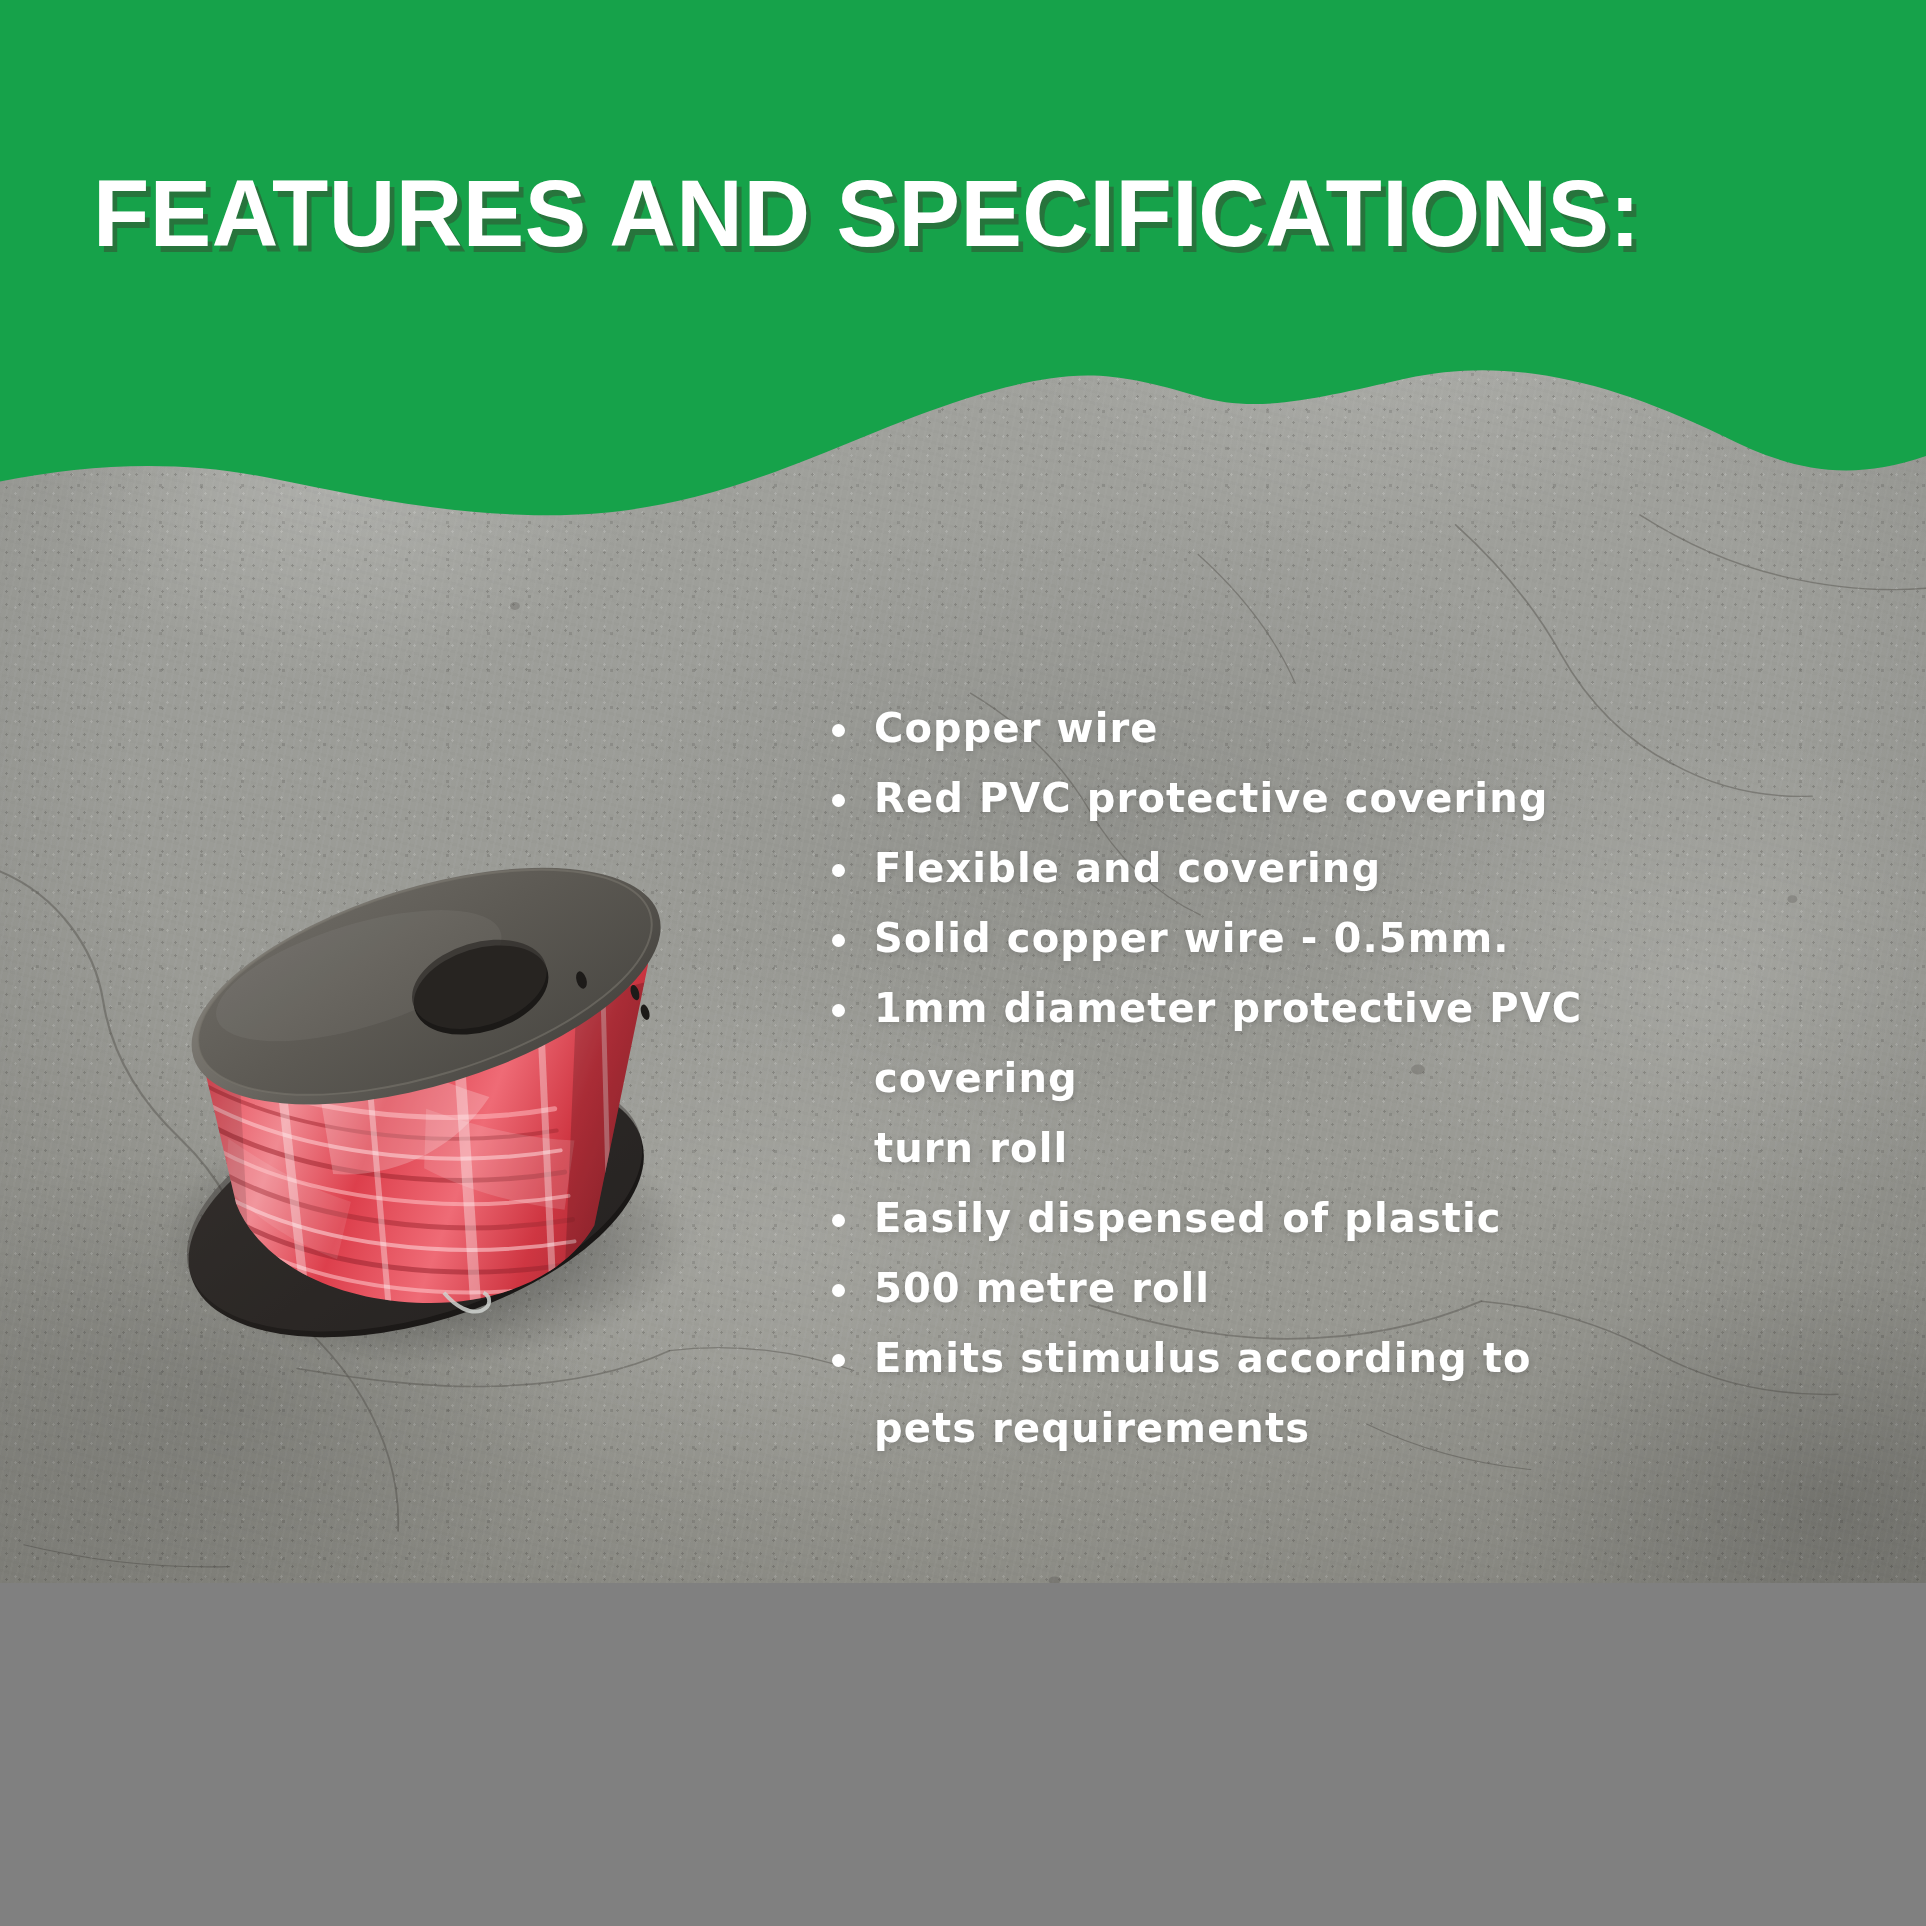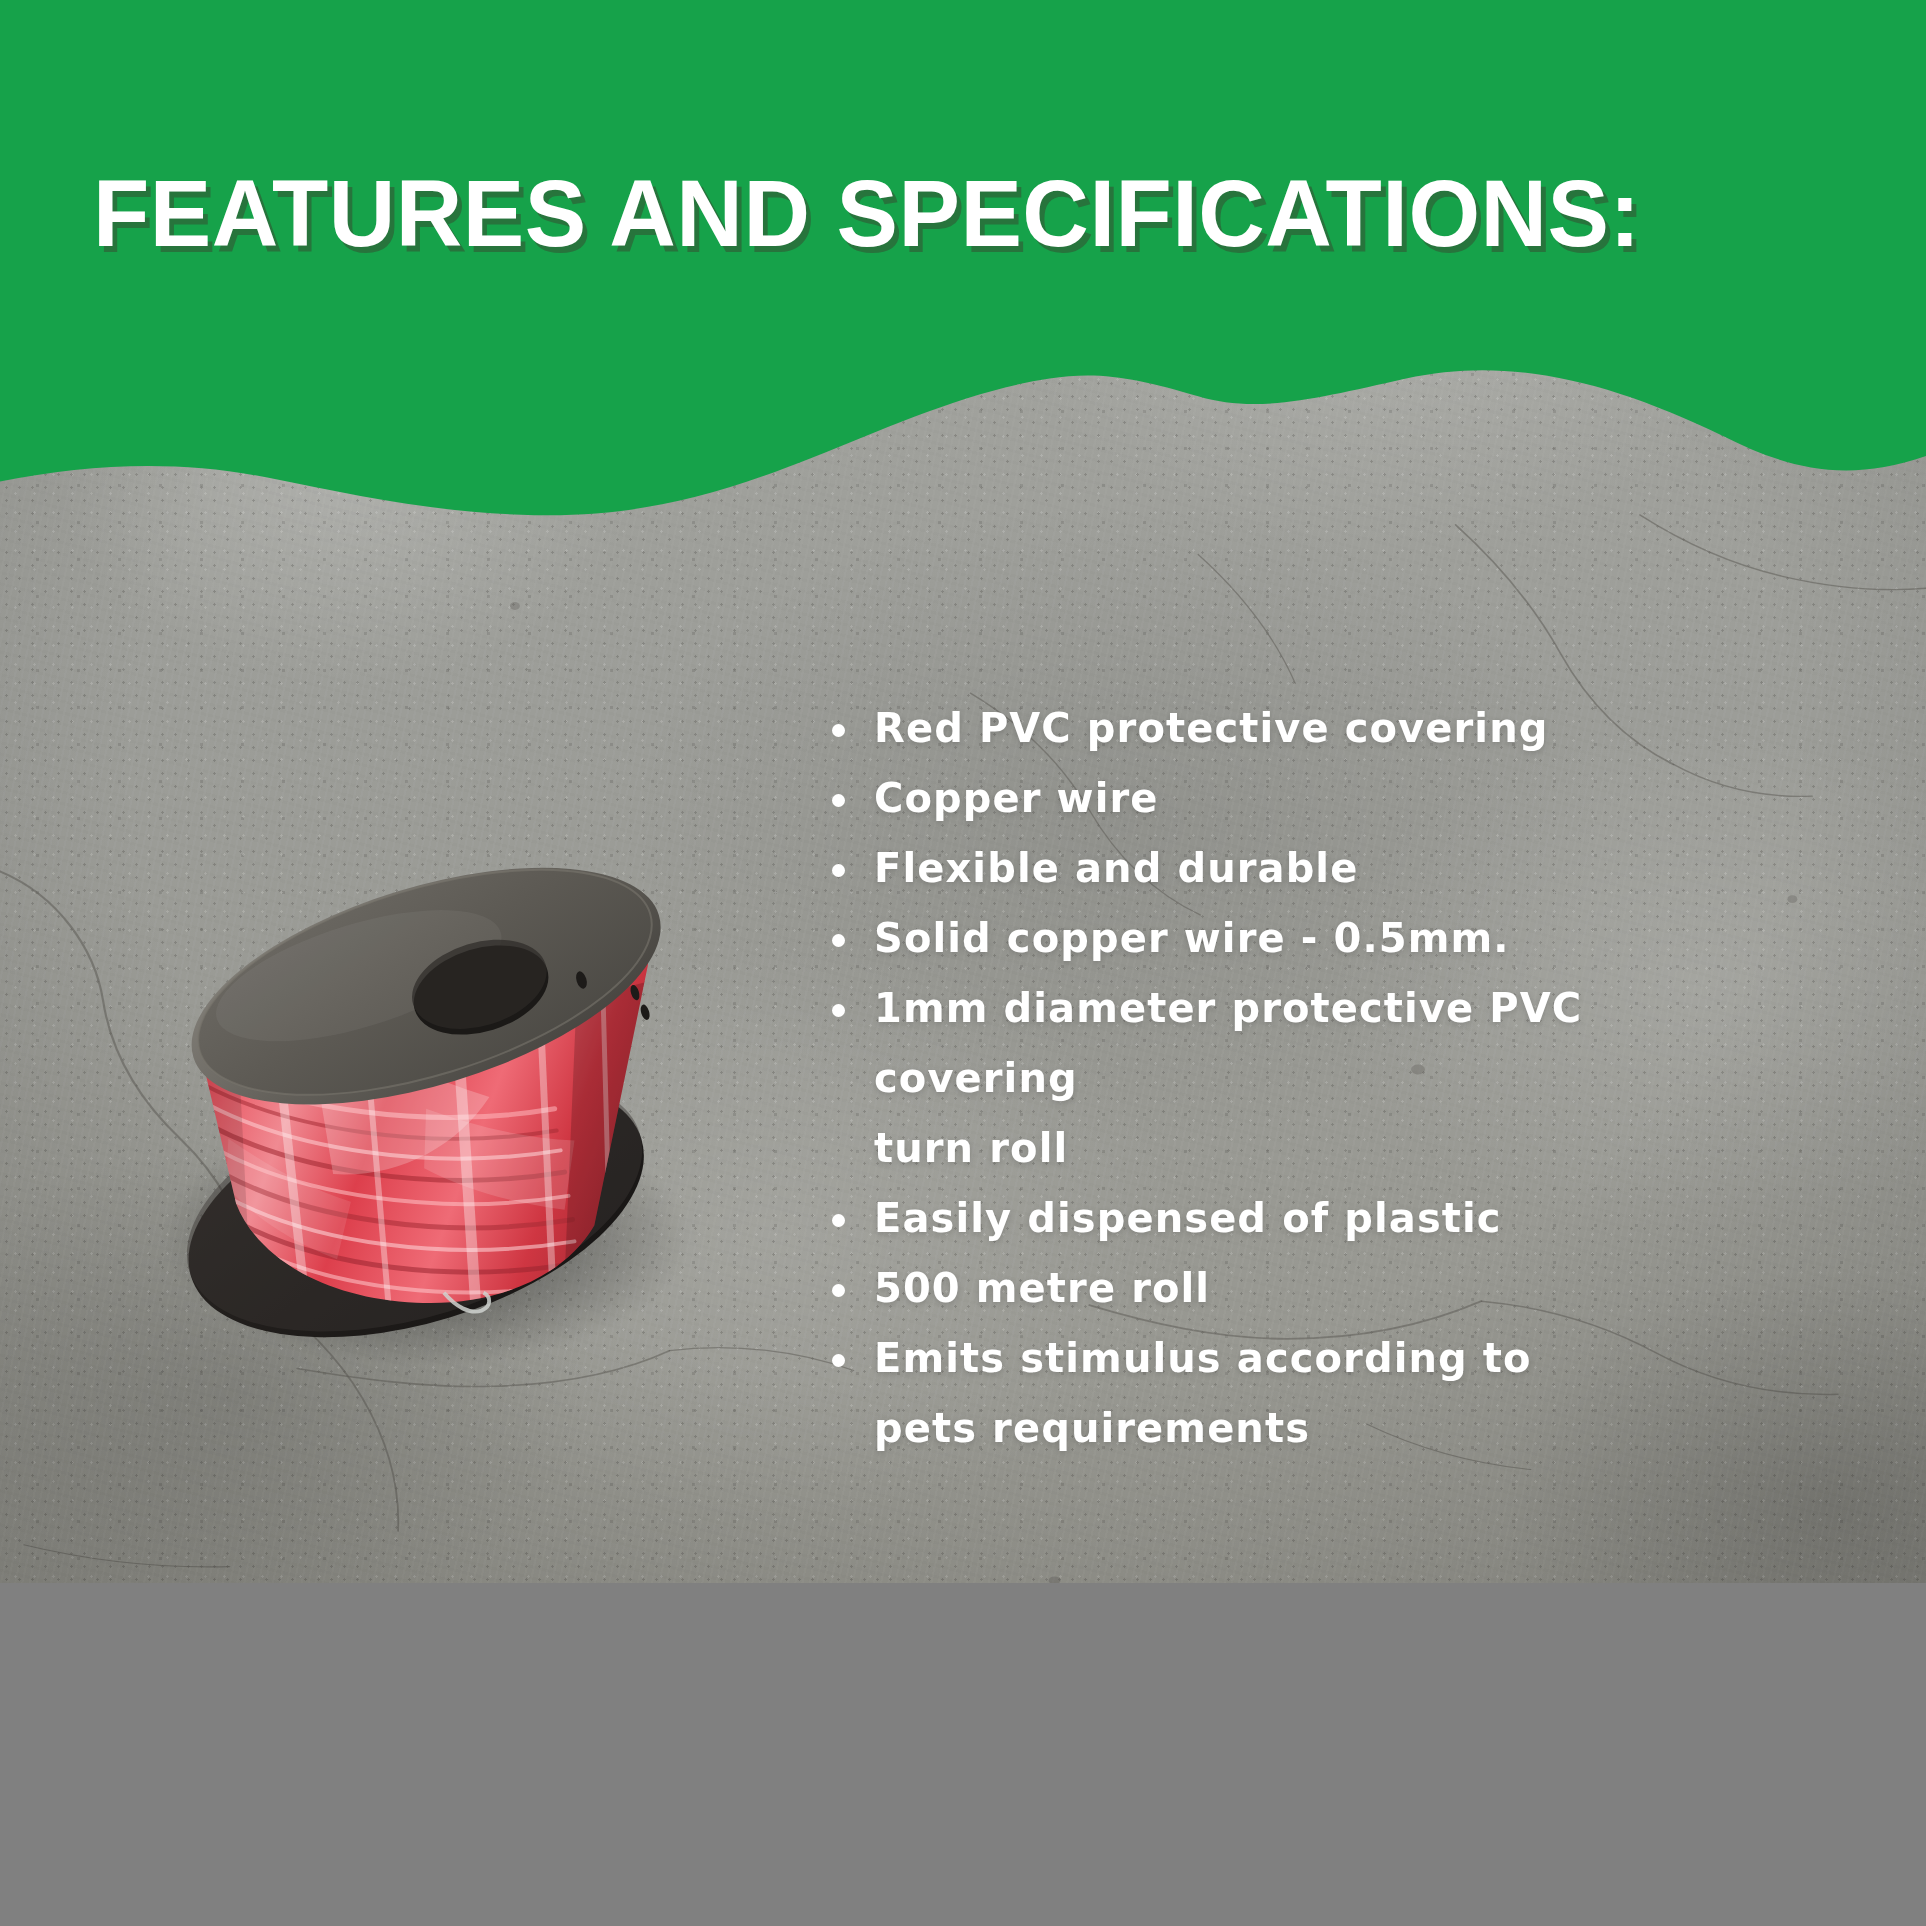--- a/index.html
+++ b/index.html
@@ -273,23 +273,23 @@
         <ellipse cx="352" cy="190" rx="70" ry="42" fill="#2c2926" opacity=".7"></ellipse>
 
         <ellipse cx="452" cy="216" rx="5" ry="9" fill="#1d1b19"></ellipse>
         <ellipse cx="500" cy="244" rx="4" ry="8" fill="#1d1b19"></ellipse>
         <ellipse cx="504" cy="266" rx="4" ry="8" fill="#1d1b19"></ellipse>
       </g>
     </svg>
   </div>
 
   <div class="features">
+    <div class="feature-line has-bullet">Copper wire</div>
     <div class="feature-line has-bullet">Red PVC protective covering</div>
-    <div class="feature-line has-bullet">Copper wire</div>
-    <div class="feature-line has-bullet">Flexible and durable</div>
+    <div class="feature-line has-bullet">Flexible and covering</div>
     <div class="feature-line has-bullet">Solid copper wire - 0.5mm.</div>
     <div class="feature-line has-bullet">1mm diameter protective PVC</div>
     <div class="feature-line">covering</div>
     <div class="feature-line">turn roll</div>
     <div class="feature-line has-bullet">Easily dispensed of plastic</div>
     <div class="feature-line has-bullet">500 metre roll</div>
     <div class="feature-line has-bullet">Emits stimulus according to</div>
     <div class="feature-line">pets requirements</div>
   </div>
 

